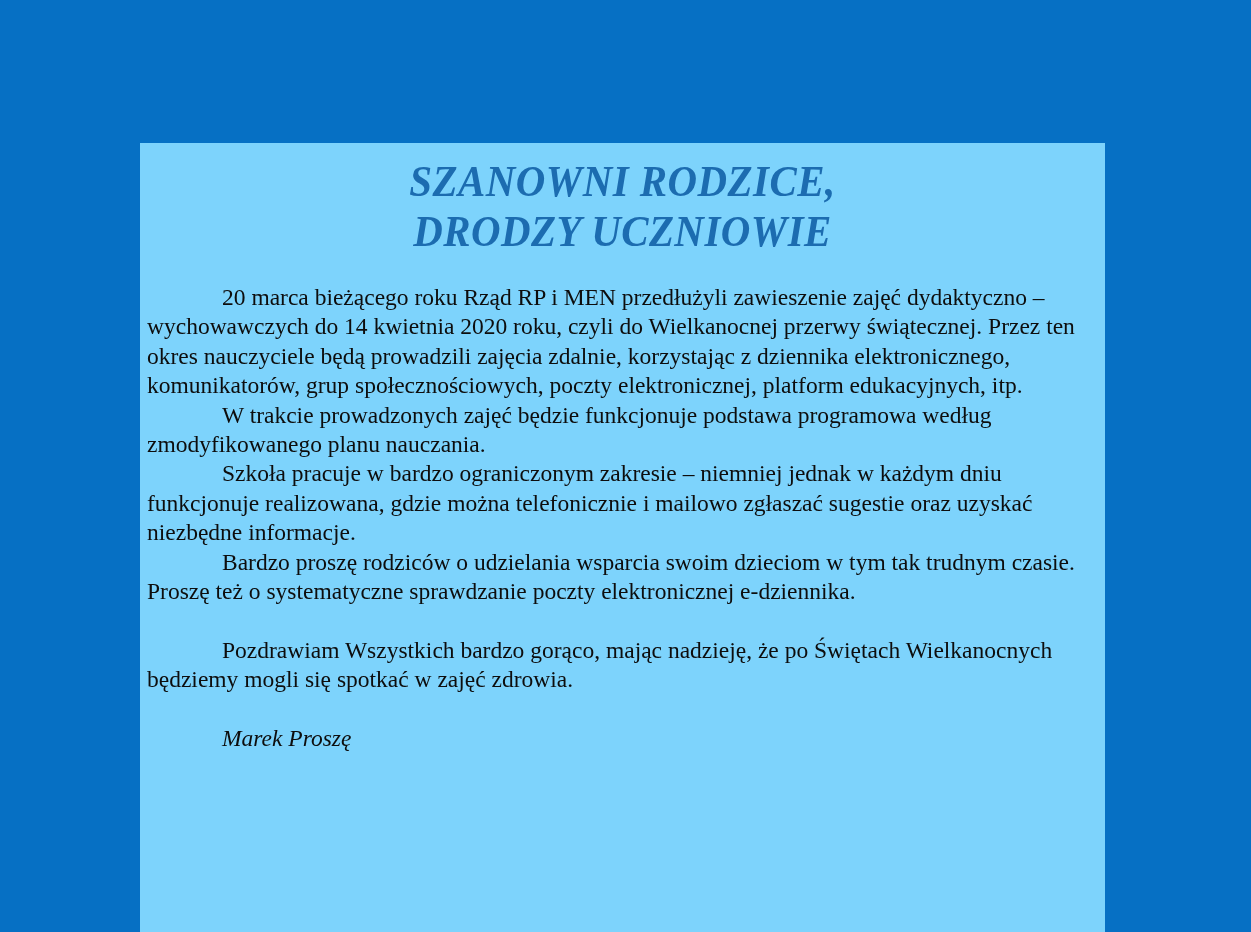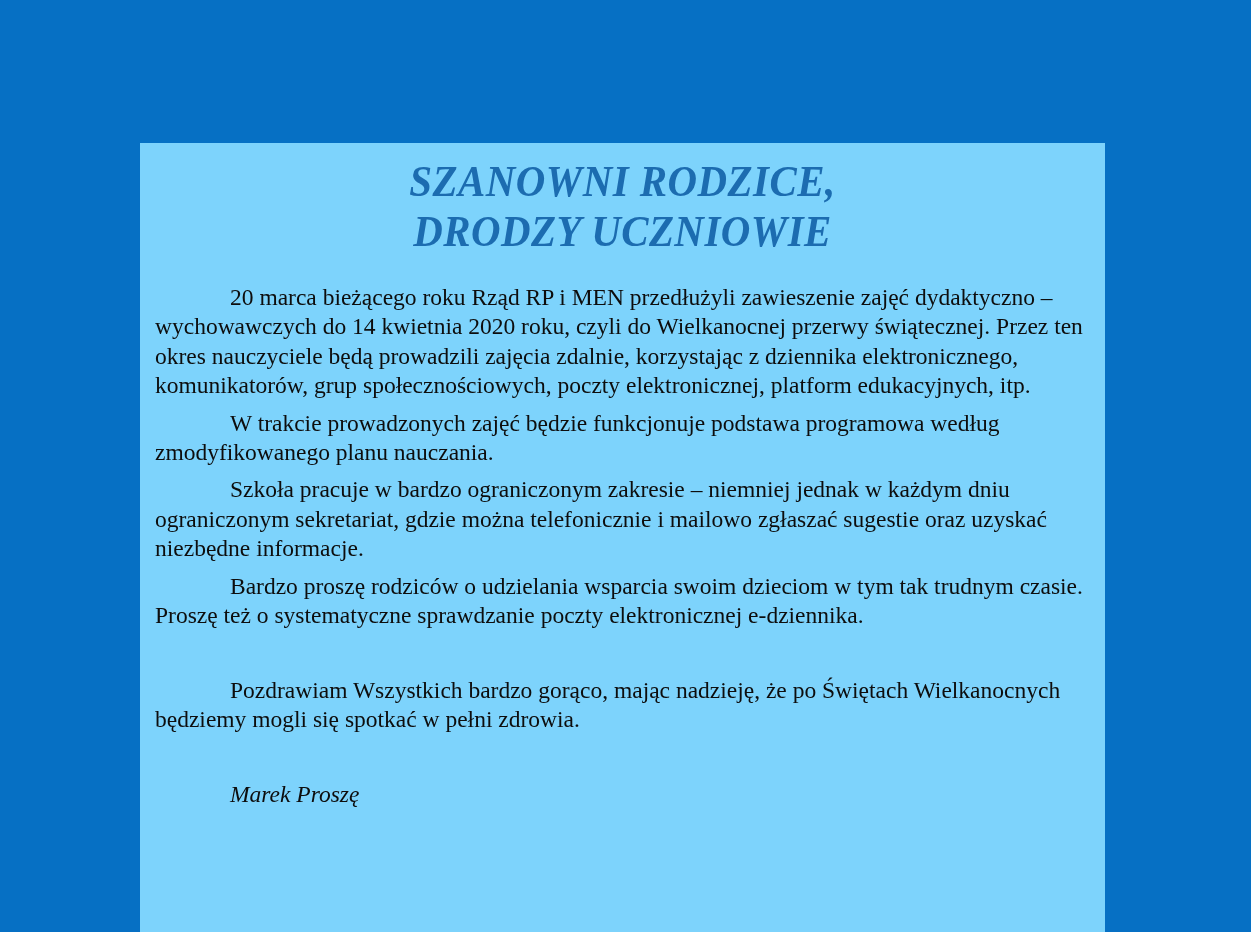--- a/index.html
+++ b/index.html
@@ -53,21 +53,21 @@
   
   #notice-body {
     margin-top: 26px;
     padding: 0 7px 0 7px;
     color: #0d0d0d;
     font-size: 23.5px;
     line-height: 29.4px;
     text-align: left;
   }
   #notice-body p {
-    margin: 8px;
+    margin: 0;
     text-indent: 75px;
     white-space: normal;
   }
   .spacer-line {
     display: block;
     height: 29.4px;
   }
 
   #signature {
     margin: 0;
@@ -86,23 +86,23 @@
   <div id="notice-card">
 
     <div id="notice-heading">
       <span class="heading-line">SZANOWNI RODZICE,</span>
       <span class="heading-line">DRODZY UCZNIOWIE</span>
     </div>
 
     <div id="notice-body">
       <p>20 marca bieżącego roku Rząd RP i MEN przedłużyli zawieszenie zajęć dydaktyczno – wychowawczych do 14 kwietnia 2020 roku, czyli do Wielkanocnej przerwy świątecznej. Przez ten okres nauczyciele będą prowadzili zajęcia zdalnie, korzystając z dziennika elektronicznego, komunikatorów, grup społecznościowych, poczty elektronicznej, platform edukacyjnych, itp.</p>
       <p>W trakcie prowadzonych zajęć będzie funkcjonuje podstawa programowa według zmodyfikowanego planu nauczania.</p>
-      <p>Szkoła pracuje w bardzo ograniczonym zakresie – niemniej jednak w każdym dniu ograniczonym sekretariat, gdzie można telefonicznie i mailowo zgłaszać sugestie oraz uzyskać niezbędne informacje.</p>
+      <p>Szkoła pracuje w bardzo ograniczonym zakresie – niemniej jednak w każdym dniu funkcjonuje realizowana, gdzie można telefonicznie i mailowo zgłaszać sugestie oraz uzyskać niezbędne informacje.</p>
       <p>Bardzo proszę rodziców o udzielania wsparcia swoim dzieciom w tym tak trudnym czasie. Proszę też o systematyczne sprawdzanie poczty elektronicznej e-dziennika.</p>
       <span class="spacer-line"></span>
-      <p>Pozdrawiam Wszystkich bardzo gorąco, mając nadzieję, że po Świętach Wielkanocnych będziemy mogli się spotkać w pełni zdrowia.</p>
+      <p>Pozdrawiam Wszystkich bardzo gorąco, mając nadzieję, że po Świętach Wielkanocnych będziemy mogli się spotkać w zajęć zdrowia.</p>
       <span class="spacer-line"></span>
       <p id="signature">Marek Proszę</p>
     </div>
 
   </div>
 
 </div>
 
 </body></html>

